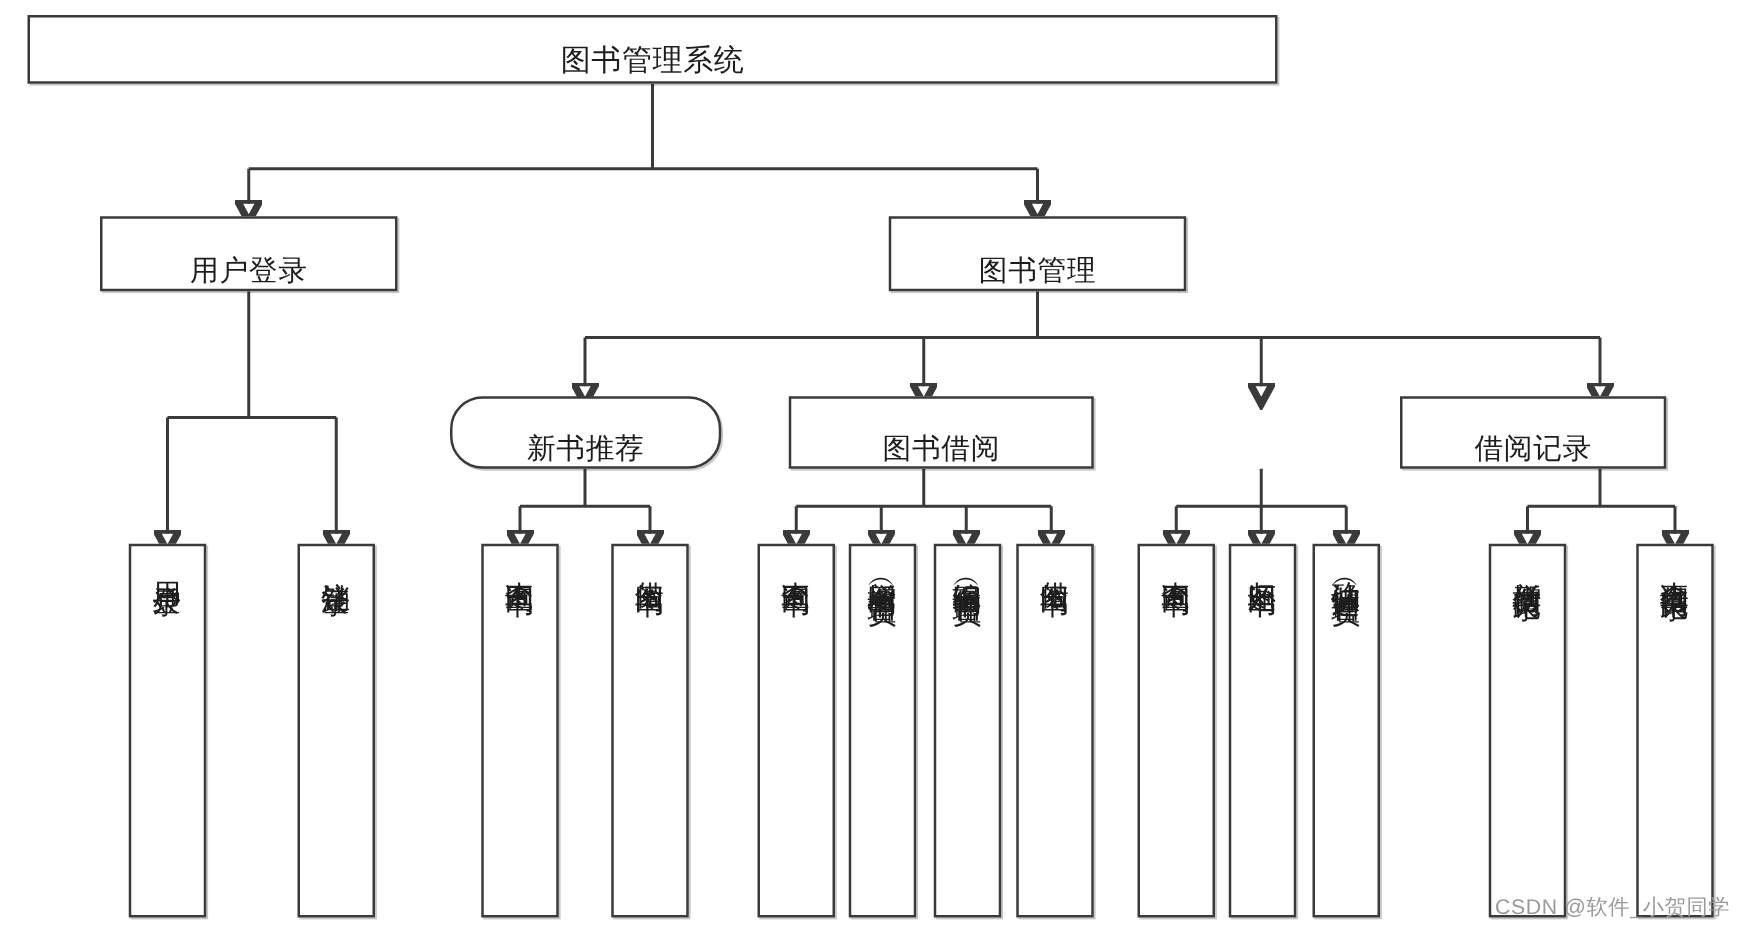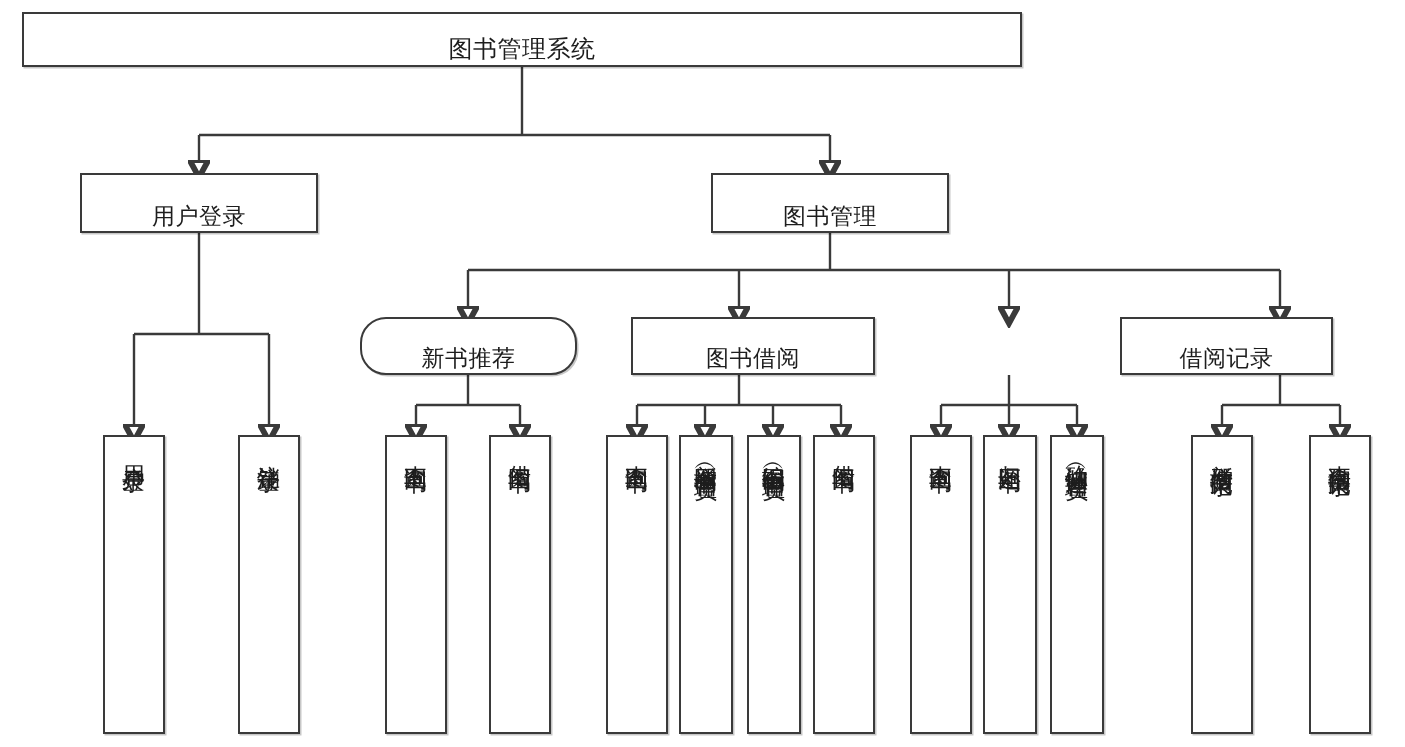--- a/index.html
+++ b/index.html
@@ -193,14 +193,15 @@
   </div>
 
   <div class="node vert" style="left:1191px;top:435px;width:62px;height:299px;">
     <span class="label">新增借阅记录</span>
   </div>
 
   <div class="node vert" style="left:1309px;top:435px;width:62px;height:299px;">
     <span class="label">查询借阅记录</span>
   </div>
 
+  <div class="watermark" style="left:1196px;top:714px;">CSDN @软件_小贺同学</div>
 
 </div>
 
 </body></html>

